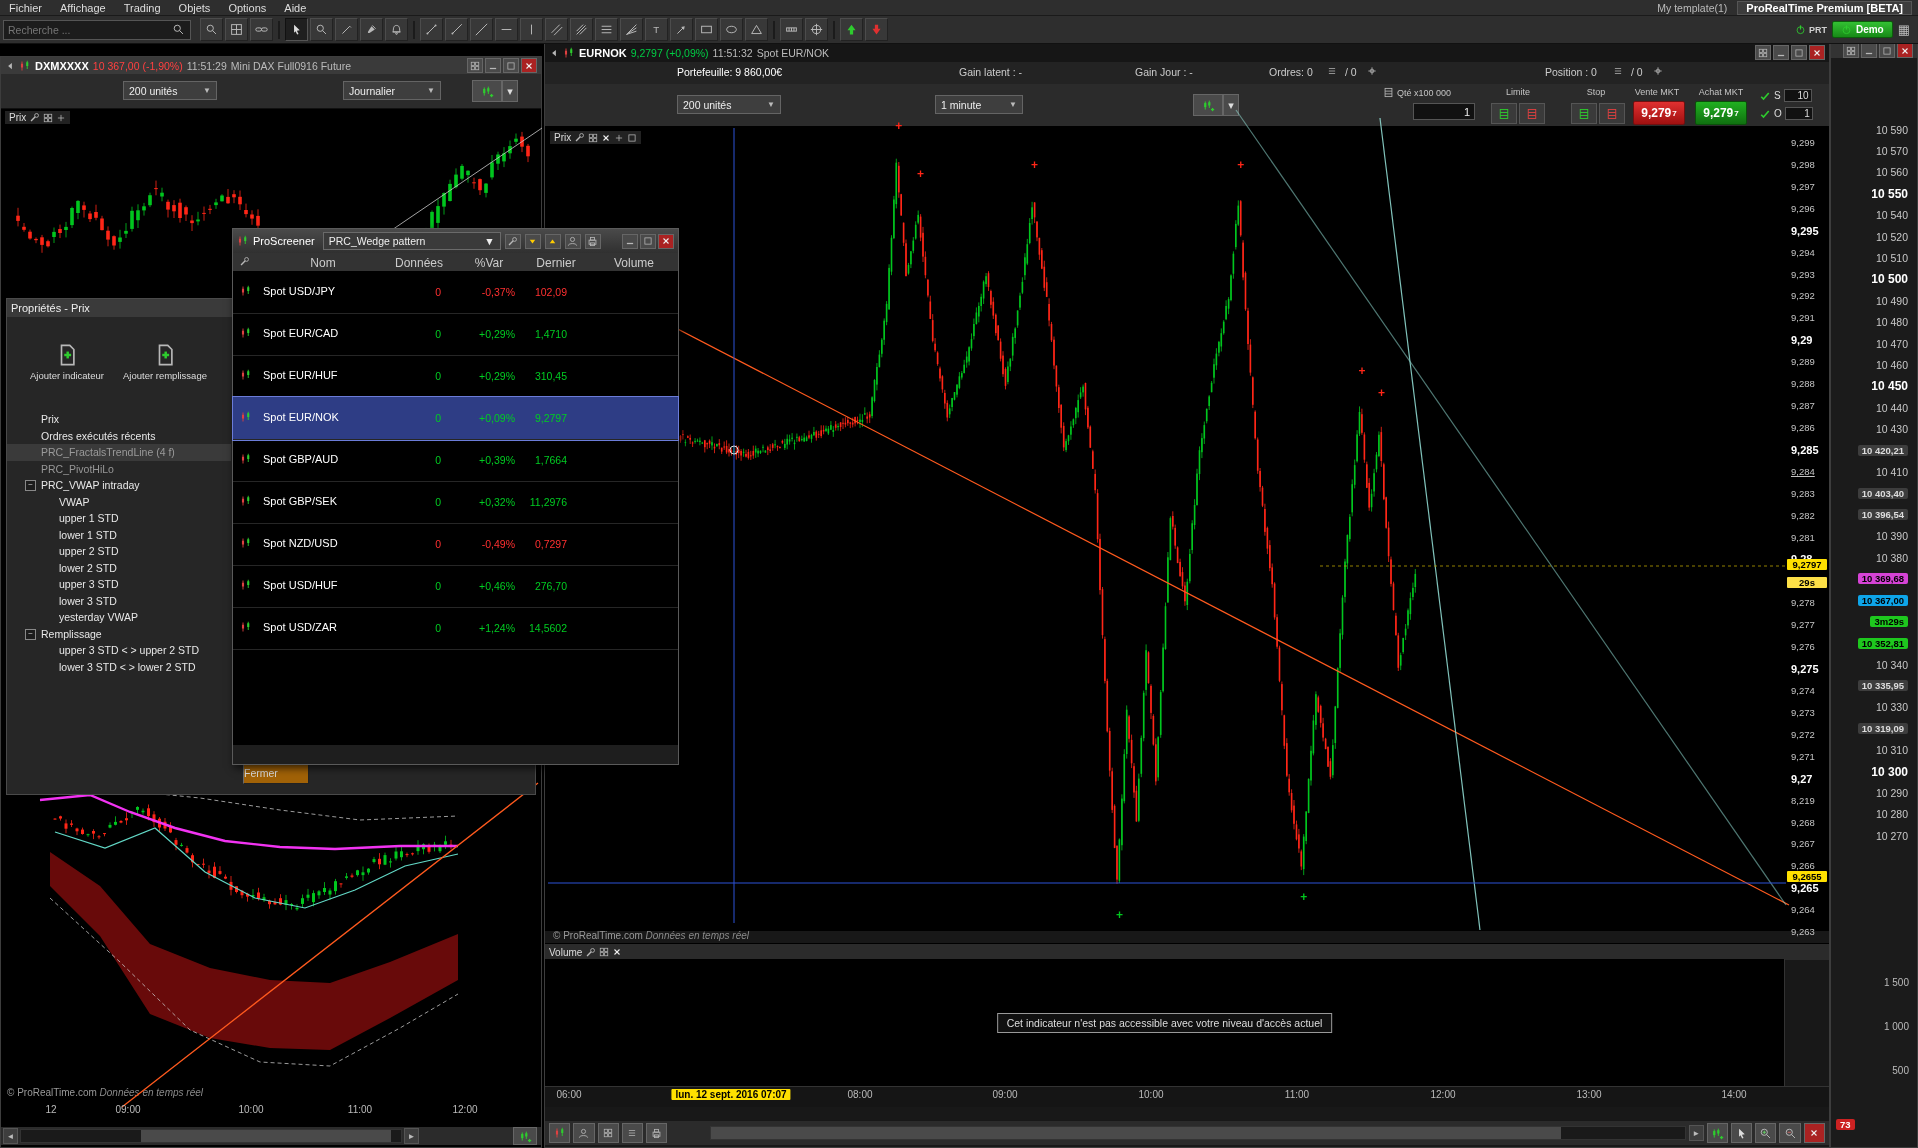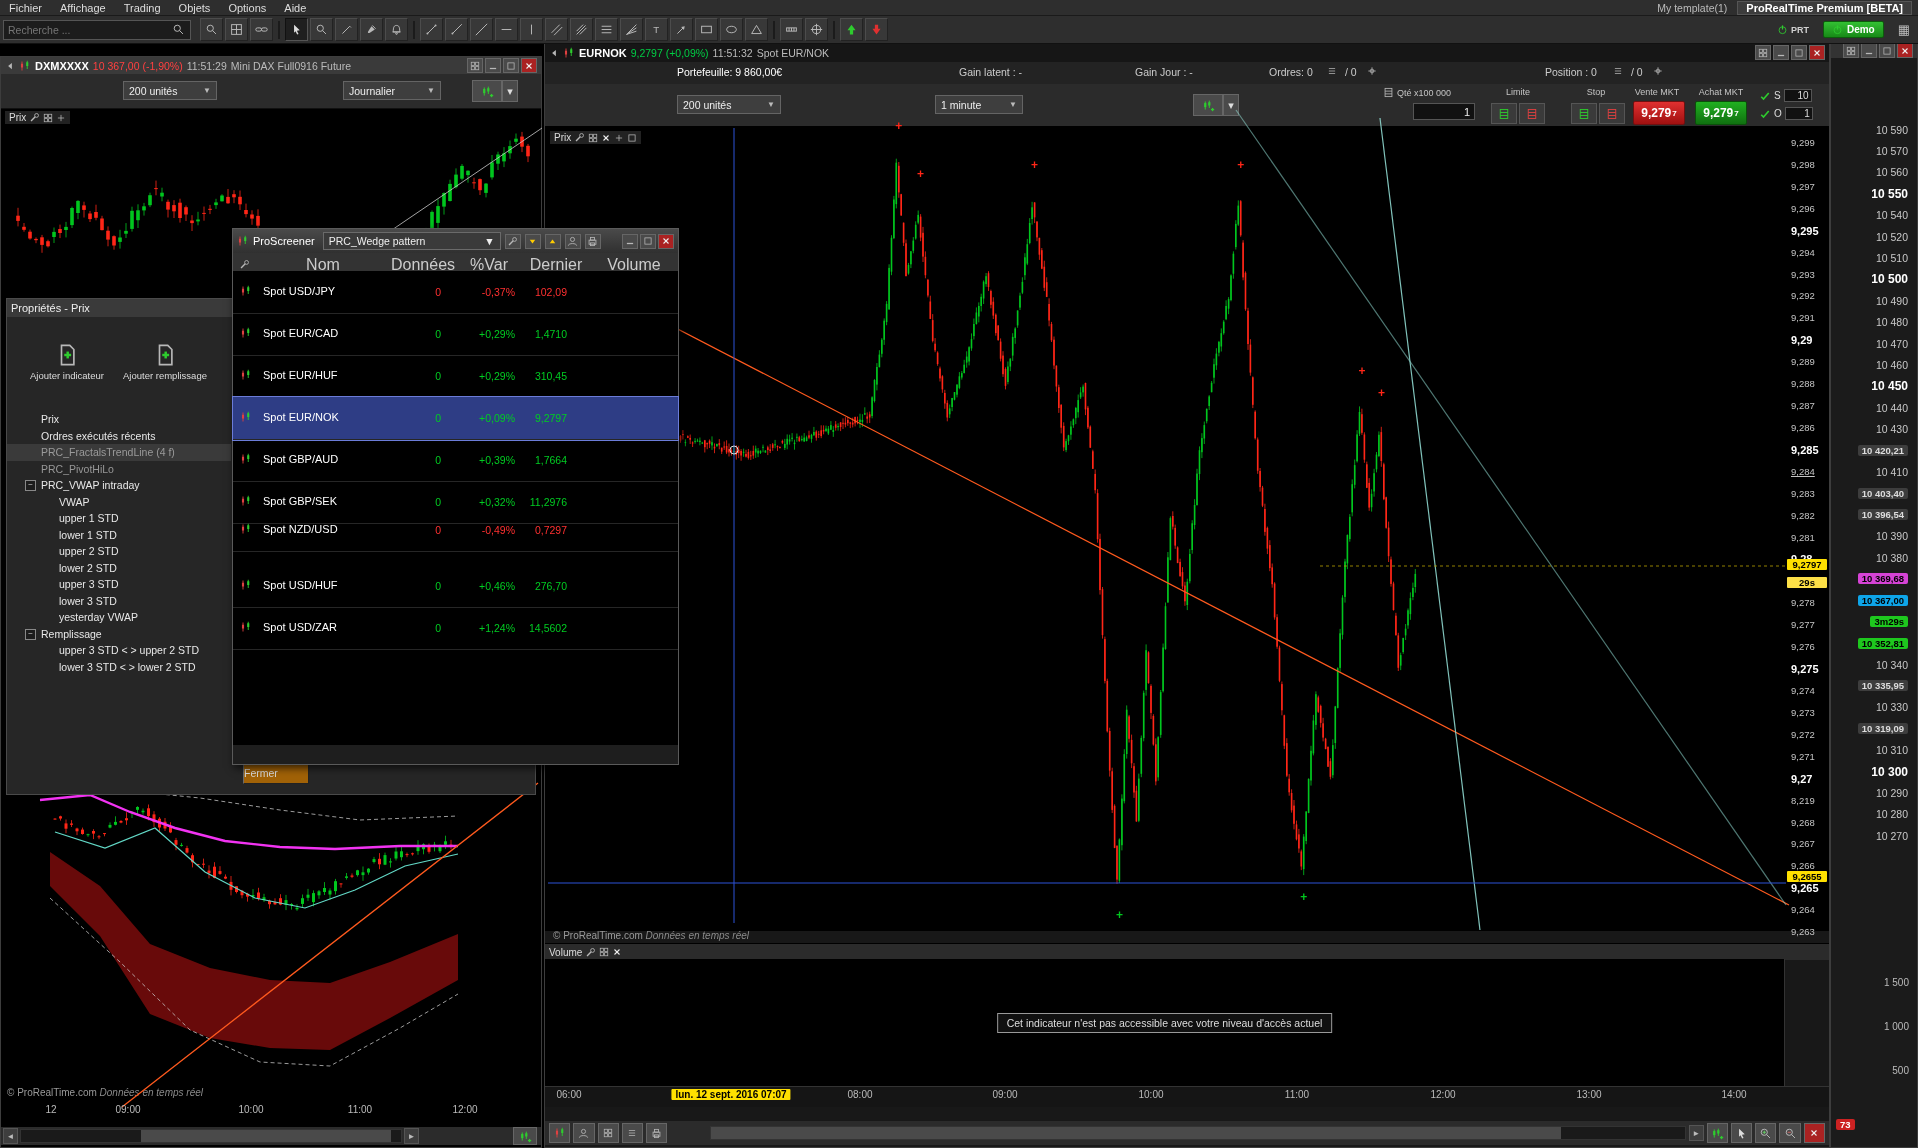--- a/index.html
+++ b/index.html
@@ -15,21 +15,21 @@
   .toolbar{position:absolute;left:0;top:16px;width:1918px;height:28px;background:#2e2e2e;z-index:30;
            display:flex;align-items:center;border-bottom:1px solid #111;padding-left:3px;box-sizing:border-box;}
   .search-box{display:flex;align-items:center;background:#1c1c1c;border:1px solid #555;height:18px;width:186px;margin-right:8px;}
   .search-box input{background:transparent;border:none;outline:none;color:#999;font-size:10.5px;width:160px;padding:0 4px;
                     font-family:"Liberation Sans",sans-serif;}
   #tool-icons{display:flex;align-items:center;}
   .tic{width:21px;height:21px;margin:0 1px;background:#383838;border:1px solid;border-color:#4c4c4c #222 #222 #4c4c4c;
        display:inline-flex;align-items:center;justify-content:center;cursor:pointer;}
   .tic.pressed{background:#1f1f1f;border-color:#111 #555 #555 #111;}
   .tsep{width:2px;height:18px;background:#1b1b1b;margin:0 4px;display:inline-block;}
-  .toolbar-right{margin-left:auto;display:flex;align-items:center;gap:14px;padding-right:8px;}
+  .toolbar-right{margin-left:auto;display:flex;align-items:center;gap:5px;padding-right:8px;}
   .prt{display:flex;align-items:center;gap:3px;color:#cfcfcf;font-size:9px;font-weight:bold;}
   .demo{display:flex;align-items:center;gap:4px;background:linear-gradient(#33c033,#178a17);color:#fff;font-weight:bold;
         font-size:10px;border:1px solid #0c5c0c;border-radius:2px;height:17px;padding:0 8px;cursor:pointer;
         font-family:"Liberation Sans",sans-serif;}
   .tb-grid{color:#bbb;font-size:13px;cursor:pointer;}
   
   .win{position:absolute;background:#000;border:1px solid #3d3d3d;box-sizing:border-box;z-index:1;}
   .titlebar{position:absolute;left:0;top:0;right:0;height:17px;background:#3a3a3a;display:flex;align-items:center;
             gap:4px;padding:0 4px;box-sizing:border-box;white-space:nowrap;overflow:hidden;}
   .titlebar .sym{color:#fff;font-weight:bold;font-size:11px;}
@@ -115,21 +115,21 @@
               justify-content:flex-start;cursor:pointer;}
   
   #proscreener{left:232px;top:228px;width:447px;height:537px;background:#1e1e1e;border:1px solid #5a5a5a;z-index:20;
                box-shadow:2px 3px 8px rgba(0,0,0,.7);}
   #ps-titlebar{position:absolute;left:0;top:0;right:0;height:24px;background:linear-gradient(#4a4a4a,#303030);
                display:flex;align-items:center;gap:4px;padding:0 4px;box-sizing:border-box;}
   #ps-titlebar .ttl{color:#fff;font-size:11px;margin-right:4px;}
   #ps-dd{position:relative;width:178px;height:18px;background:#3a3a3a;border:1px solid #6a6a6a;color:#eee;font-size:10.5px;
          display:flex;align-items:center;justify-content:space-between;padding:0 5px;box-sizing:border-box;cursor:pointer;}
   #ps-header{position:absolute;left:0;top:24px;right:0;height:18px;background:#333;border-bottom:1px solid #555;
-             font-size:16px;color:#ccc;}
+             font-size:12px;color:#ccc;}
   #ps-header span{position:absolute;top:3px;}
   #ps-rows{position:absolute;left:0;top:42px;right:0;bottom:19px;background:#000;}
   .psrow{position:absolute;left:0;right:0;height:42px;border-bottom:1px solid #262626;cursor:pointer;}
   .psrow.sel{background:#2e3d85;outline:1px solid #6b7cd8;}
   .psrow .nm{position:absolute;left:30px;top:14px;color:#fff;font-size:11px;white-space:nowrap;}
   .psrow .cic{position:absolute;left:7px;top:14px;}
   .psrow .v{position:absolute;top:15px;font-size:10.5px;text-align:right;}
   .up{color:#00cc22;} .down{color:#ff3030;}
   #ps-status{position:absolute;left:0;bottom:0;right:0;height:19px;background:#2f2f2f;border-top:1px solid #555;
              display:flex;align-items:center;gap:5px;padding:0 5px;font-size:10.5px;color:#ddd;}
@@ -2388,21 +2388,21 @@
                 <rect x="2.6" y="5" width="2.8" height="5" fill="#e04040" stroke="none"></rect>
                 <line x1="11" y1="1" x2="11" y2="12" stroke="#2ecc2e"></line>
                 <rect x="9.6" y="3" width="2.8" height="5" fill="#2ecc2e" stroke="none"></rect>
               </g>
             </svg></span>
           <span class="nm">Spot GBP/SEK</span>
           <span class="v up" style="left: 150px; width: 58px;">0</span>
           <span class="v up" style="left: 216px; width: 66px;">+0,32%</span>
           <span class="v up" style="left: 268px; width: 66px;">11,2976</span>
         </div>
-        <div class="psrow" style="top: 238px;">
+        <div class="psrow" style="top: 252px;">
           <span class="cic"><svg viewBox="0 0 16 16" width="12" height="12">
               <g stroke="#b8b8b8" fill="none" stroke-width="1.2">
                 <line x1="4" y1="2" x2="4" y2="14" stroke="#e04040"></line>
                 <rect x="2.6" y="5" width="2.8" height="5" fill="#e04040" stroke="none"></rect>
                 <line x1="11" y1="1" x2="11" y2="12" stroke="#2ecc2e"></line>
                 <rect x="9.6" y="3" width="2.8" height="5" fill="#2ecc2e" stroke="none"></rect>
               </g>
             </svg></span>
           <span class="nm">Spot NZD/USD</span>
           <span class="v down" style="left: 150px; width: 58px;">0</span>

